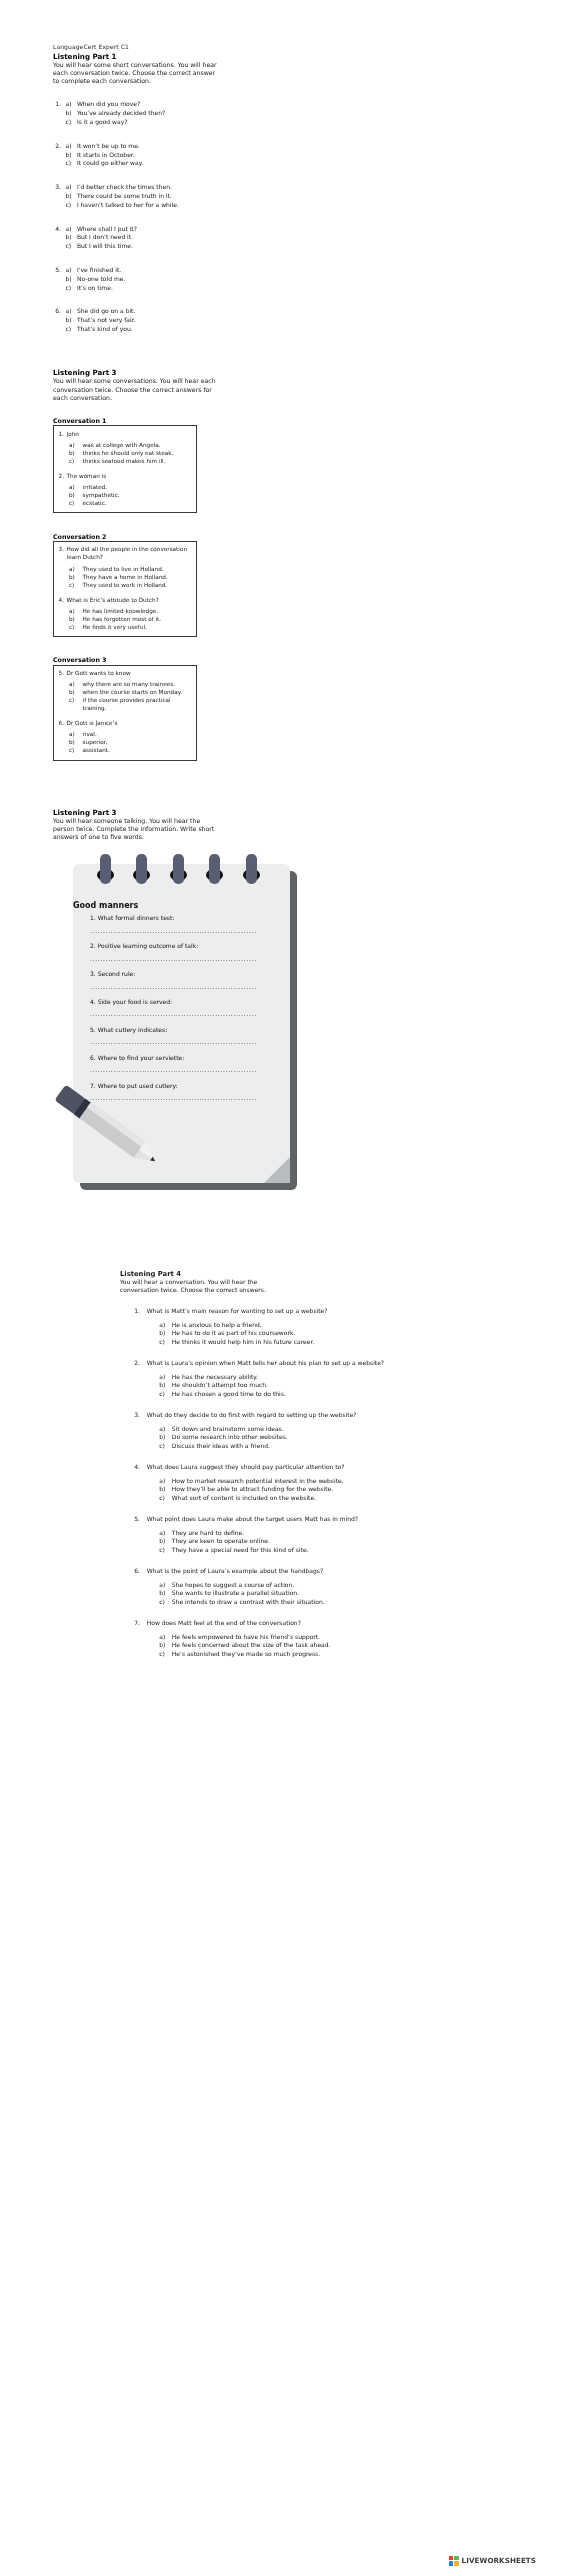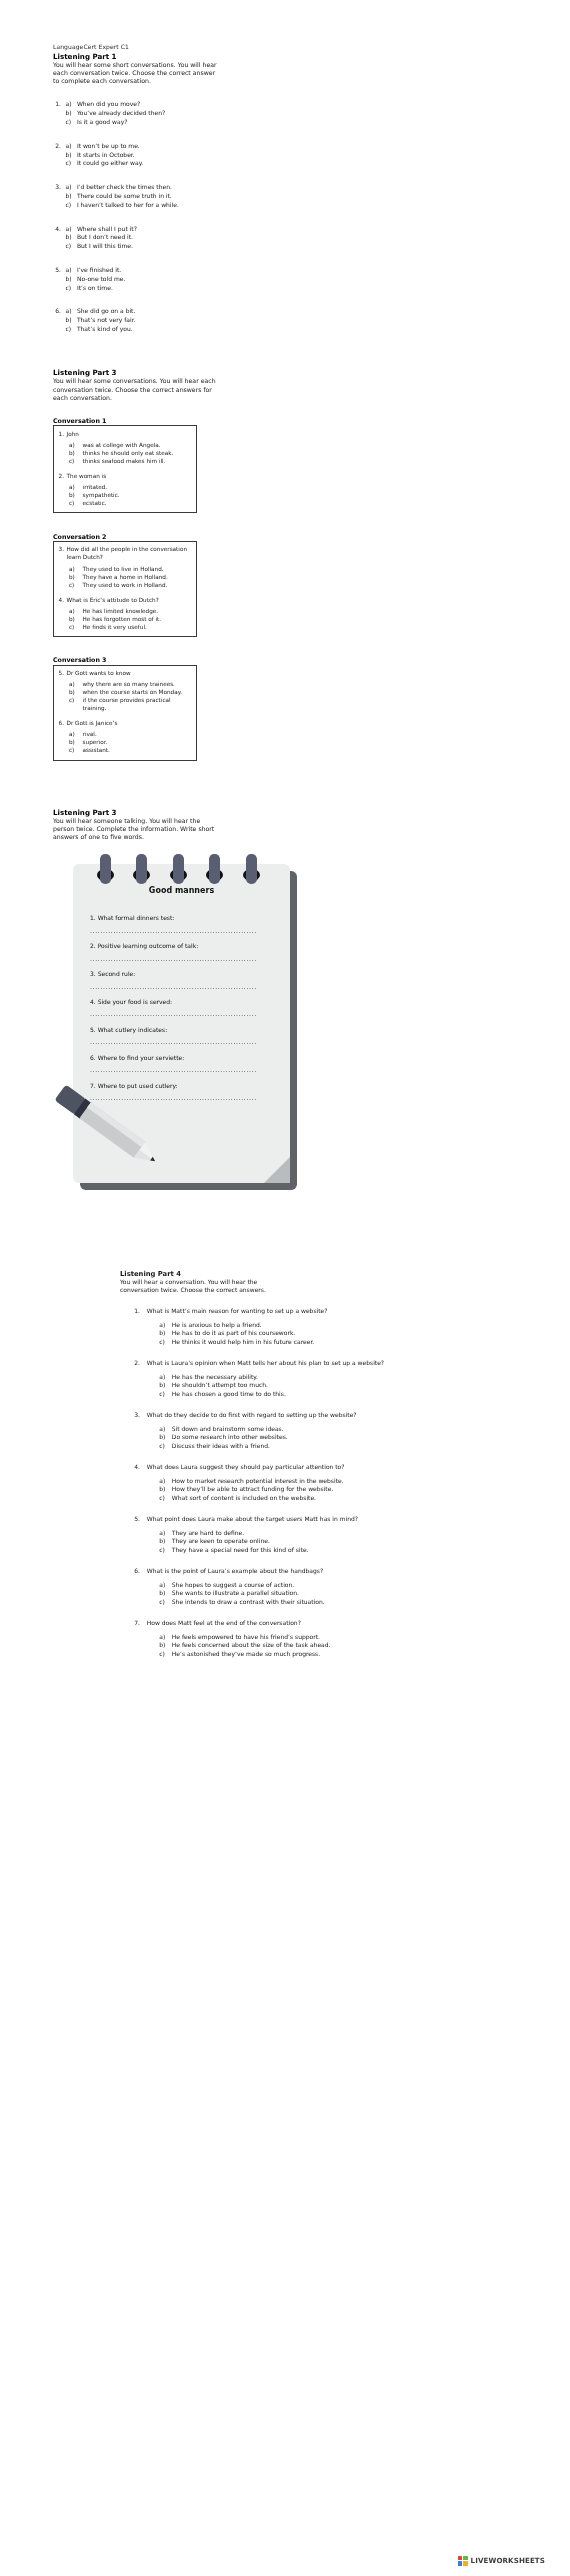--- a/index.html
+++ b/index.html
@@ -130,23 +130,23 @@
   .np-ring-bar {
     position: absolute;
     width: 10.3px; height: 30px;
     top: -15px; left: 3.4px;
     background: #595e72;
     border-radius: 5.1px;
     z-index: 2;
   }
   .np-title {
     position: absolute;
-    top: 32px; left: 56px;
+    top: 47px; left: 56px;
     width: 217px;
-    text-align: center;
+    text-align: left;
     font-size: 8px;
     font-weight: bold;
     color: #111;
     z-index: 4;
   }
   .np-lines {
     position: absolute;
     top: 60px; left: 73px;
     width: 188px;
     z-index: 4;
@@ -193,21 +193,21 @@
   .p4-num { width: 12.5px; flex: 0 0 12.5px; }
   .p4-body { flex: 1 1 auto; }
   .p4-stem { margin-bottom: 5.1px; }
   .p4-opt { display: flex; padding-left: 12.5px; }
   .p4-let { width: 12.5px; flex: 0 0 12.5px; }
   .p4-txt { flex: 1 1 auto; }
 
   
   .footer {
     position: absolute;
-    right: 25px;
+    right: 34px;
     bottom: 10.3px;
     display: flex;
     align-items: center;
     gap: 3px;
   }
   .lw-mark {
     width: 9.7px; height: 9.7px;
     display: grid;
     grid-template-columns: 1fr 1fr;
     grid-template-rows: 1fr 1fr;

